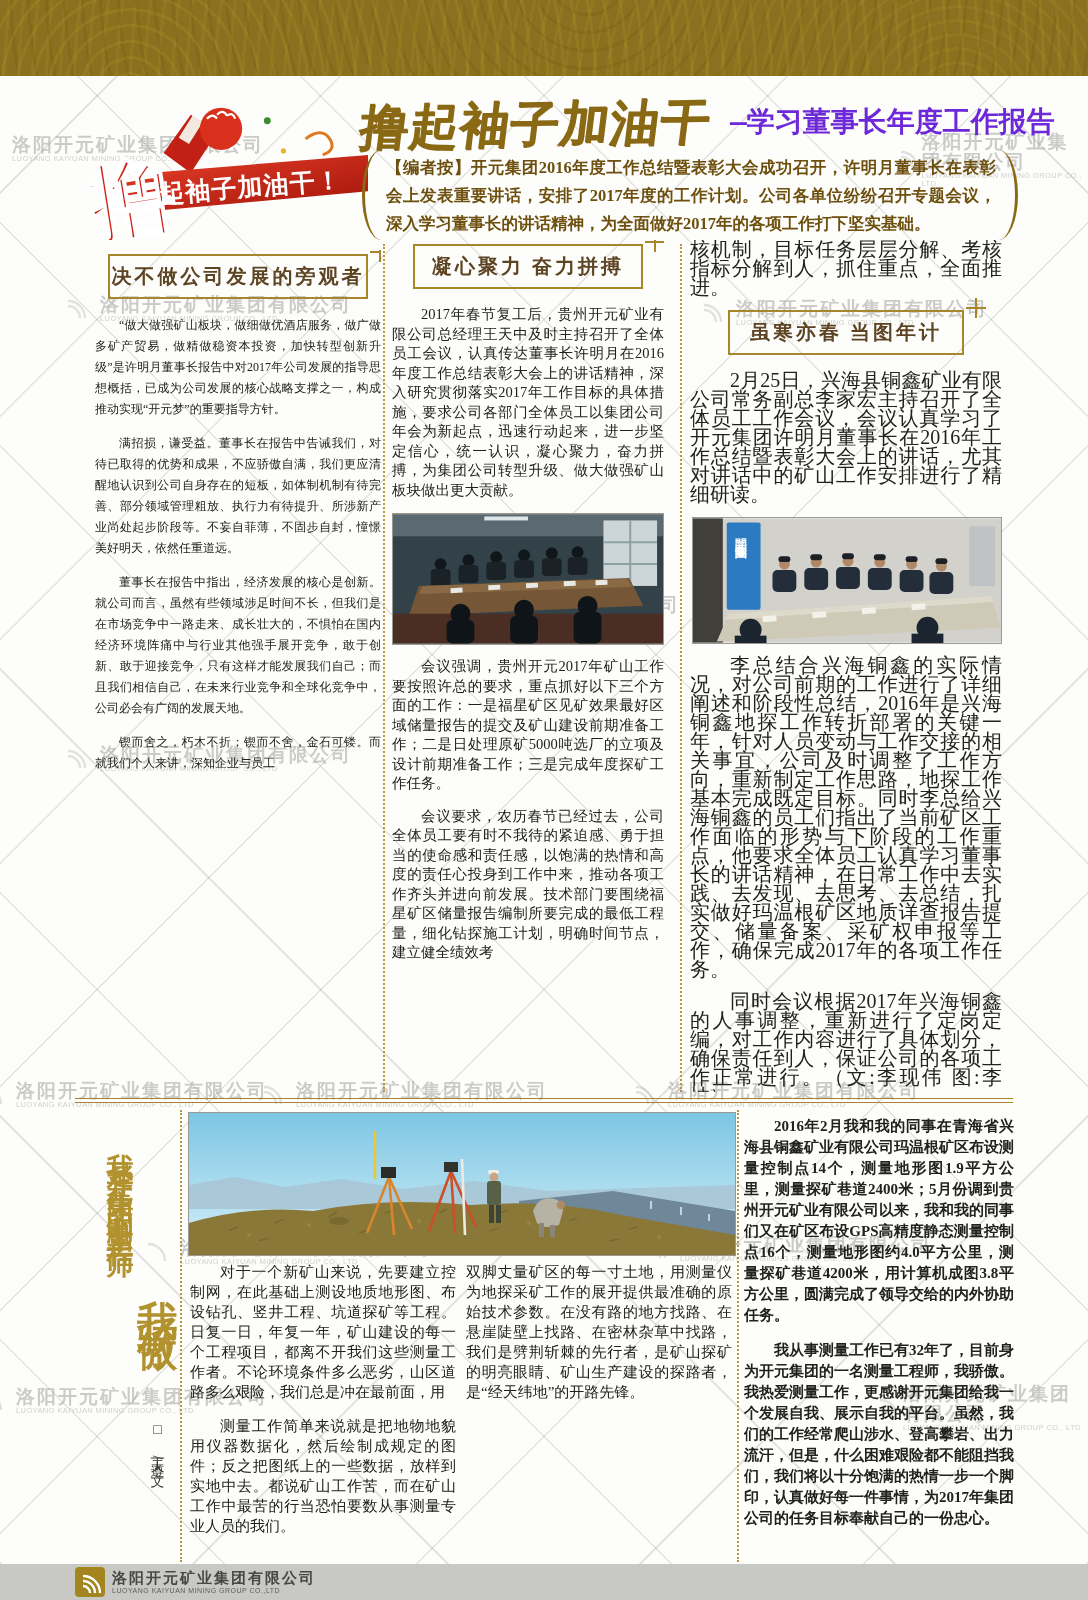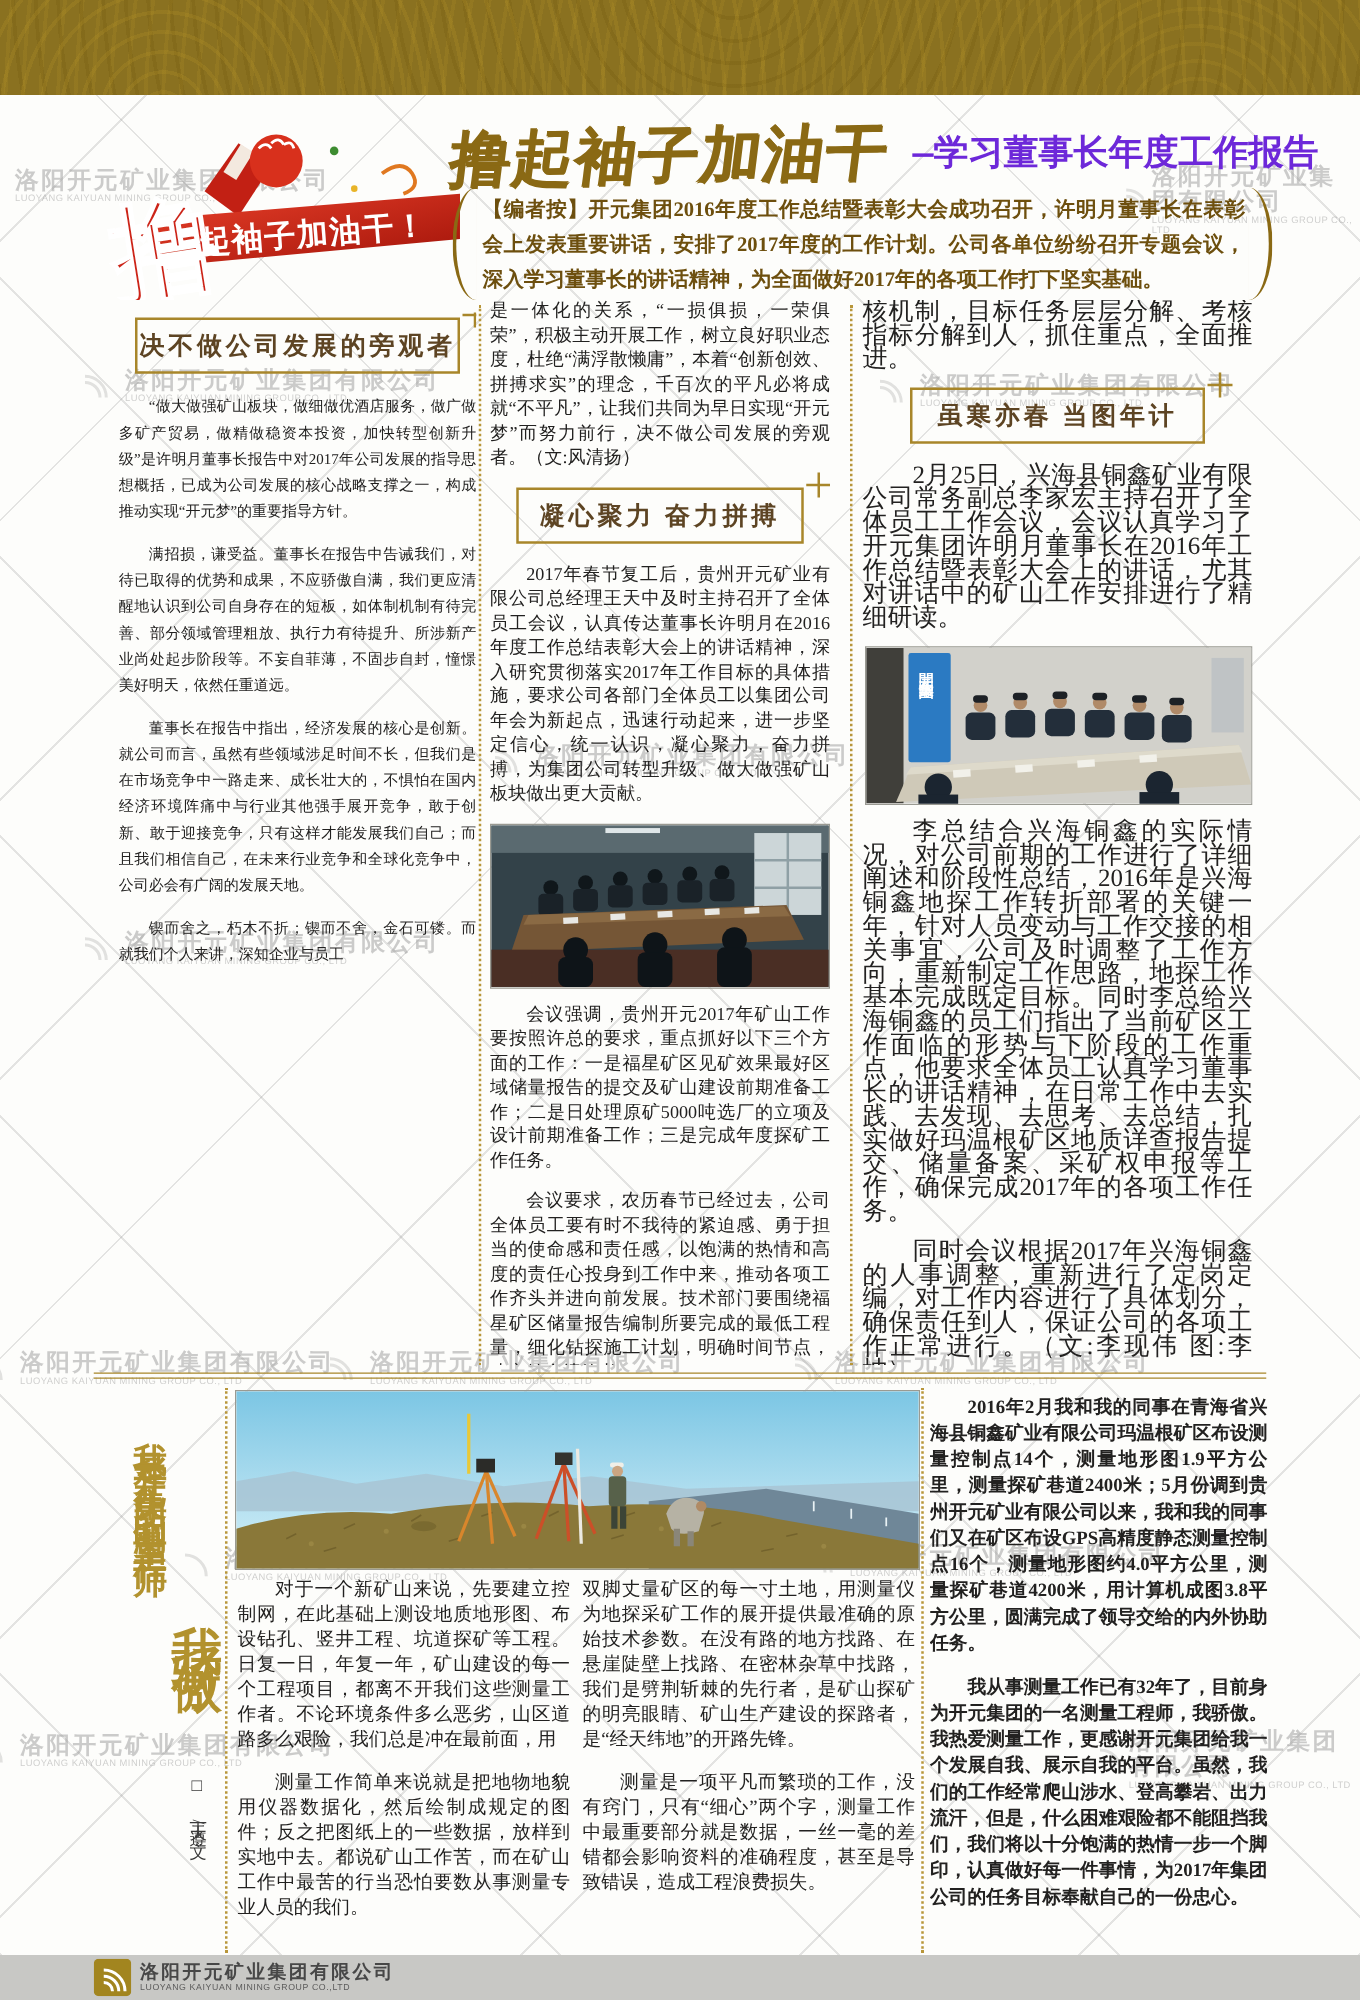--- a/index.html
+++ b/index.html
@@ -257,21 +257,20 @@
       <span>决不做公司发展的旁观者</span>
       <span class="crosshair"></span>
     </div>
     <p>“做大做强矿山板块，做细做优酒店服务，做广做多矿产贸易，做精做稳资本投资，加快转型创新升级”是许明月董事长报告中对2017年公司发展的指导思想概括，已成为公司发展的核心战略支撑之一，构成推动实现“开元梦”的重要指导方针。</p>
     <p>满招损，谦受益。董事长在报告中告诫我们，对待已取得的优势和成果，不应骄傲自满，我们更应清醒地认识到公司自身存在的短板，如体制机制有待完善、部分领域管理粗放、执行力有待提升、所涉新产业尚处起步阶段等。不妄自菲薄，不固步自封，憧憬美好明天，依然任重道远。</p>
     <p>董事长在报告中指出，经济发展的核心是创新。就公司而言，虽然有些领域涉足时间不长，但我们是在市场竞争中一路走来、成长壮大的，不惧怕在国内经济环境阵痛中与行业其他强手展开竞争，敢于创新、敢于迎接竞争，只有这样才能发展我们自己；而且我们相信自己，在未来行业竞争和全球化竞争中，公司必会有广阔的发展天地。</p>
     <p>锲而舍之，朽木不折；锲而不舍，金石可镂。而就我们个人来讲，深知企业与员工</p>
   </div>
 
   <div class="col" id="col2">
-    <p class="cont">是一体化的关系，“一损俱损，一荣俱荣”，积极主动开展工作，树立良好职业态度，杜绝“满浮散懒庸”，本着“创新创效、拼搏求实”的理念，千百次的平凡必将成就“不平凡”，让我们共同为早日实现“开元梦”而努力前行，决不做公司发展的旁观者。（文:风清扬）</p>
     <div class="box-title" style="width:226px">
       <span>凝心聚力  奋力拼搏</span>
       <span class="crosshair"></span>
     </div>
     <p>2017年春节复工后，贵州开元矿业有限公司总经理王天中及时主持召开了全体员工会议，认真传达董事长许明月在2016年度工作总结表彰大会上的讲话精神，深入研究贯彻落实2017年工作目标的具体措施，要求公司各部门全体员工以集团公司年会为新起点，迅速行动起来，进一步坚定信心，统一认识，凝心聚力，奋力拼搏，为集团公司转型升级、做大做强矿山板块做出更大贡献。</p>
     <svg class="photo" width="270" height="130" viewBox="0 0 272 130">
       <rect width="272" height="130" fill="#334249"></rect>
       <rect width="272" height="22" fill="#5a6a70"></rect>
       <rect x="92" y="2" width="44" height="4" fill="#dfe6e8"></rect>
       <rect x="212" y="6" width="54" height="66" fill="#ccd6d8"></rect>
@@ -420,21 +419,20 @@
         <rect x="361" y="112" width="5" height="12" fill="#8a8678"></rect>
     </g>
   </svg>
 
   <div class="bcol" id="bcol-left">
     <p>对于一个新矿山来说，先要建立控制网，在此基础上测设地质地形图、布设钻孔、竖井工程、坑道探矿等工程。日复一日，年复一年，矿山建设的每一个工程项目，都离不开我们这些测量工作者。不论环境条件多么恶劣，山区道路多么艰险，我们总是冲在最前面，用</p>
     <p>测量工作简单来说就是把地物地貌用仪器数据化，然后绘制成规定的图件；反之把图纸上的一些数据，放样到实地中去。都说矿山工作苦，而在矿山工作中最苦的行当恐怕要数从事测量专业人员的我们。</p>
   </div>
   <div class="bcol" id="bcol-mid">
     <p class="cont">双脚丈量矿区的每一寸土地，用测量仪为地探采矿工作的展开提供最准确的原始技术参数。在没有路的地方找路、在悬崖陡壁上找路、在密林杂草中找路，我们是劈荆斩棘的先行者，是矿山探矿的明亮眼睛、矿山生产建设的探路者，是“经天纬地”的开路先锋。</p>
-    <p>测量是一项平凡而繁琐的工作，没有窍门，只有“细心”两个字，测量工作中最重要部分就是数据，一丝一毫的差错都会影响资料的准确程度，甚至是导致错误，造成工程浪费损失。</p>
   </div>
   <div class="bcol" id="bcol-right">
     <p>2016年2月我和我的同事在青海省兴海县铜鑫矿业有限公司玛温根矿区布设测量控制点14个，测量地形图1.9平方公里，测量探矿巷道2400米；5月份调到贵州开元矿业有限公司以来，我和我的同事们又在矿区布设GPS高精度静态测量控制点16个，测量地形图约4.0平方公里，测量探矿巷道4200米，用计算机成图3.8平方公里，圆满完成了领导交给的内外协助任务。</p>
     <p>我从事测量工作已有32年了，目前身为开元集团的一名测量工程师，我骄傲。我热爱测量工作，更感谢开元集团给我一个发展自我、展示自我的平台。虽然，我们的工作经常爬山涉水、登高攀岩、出力流汗，但是，什么困难艰险都不能阻挡我们，我们将以十分饱满的热情一步一个脚印，认真做好每一件事情，为2017年集团公司的任务目标奉献自己的一份忠心。</p>
   </div>
 
   <div class="footer-bar">
     <div class="footer-logo">
       <svg width="30" height="30">
         <rect width="30" height="30" rx="4" fill="#a2851f"></rect>

